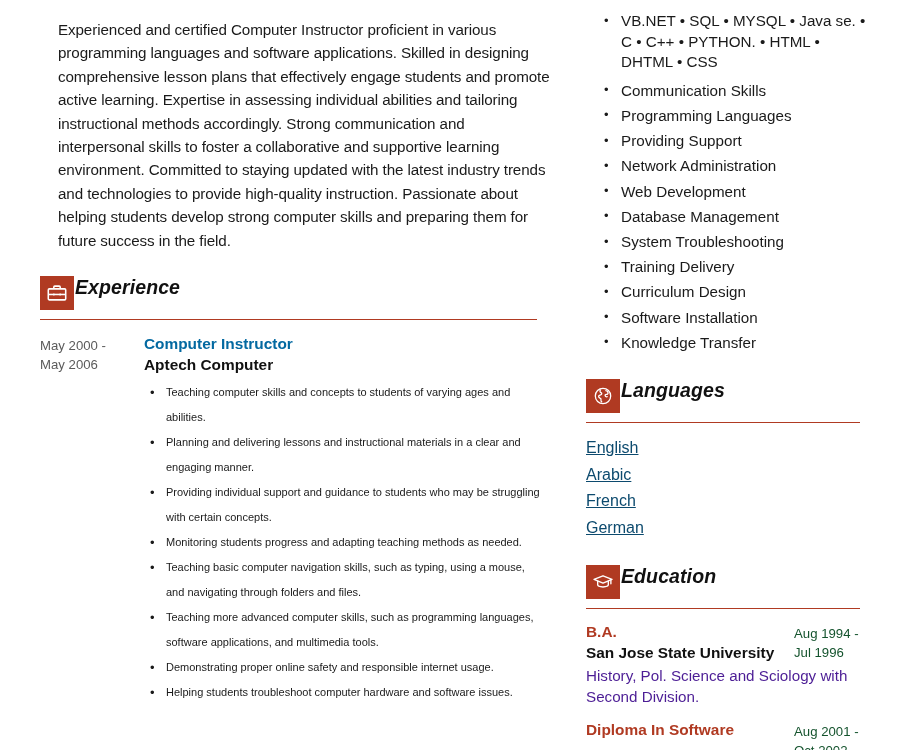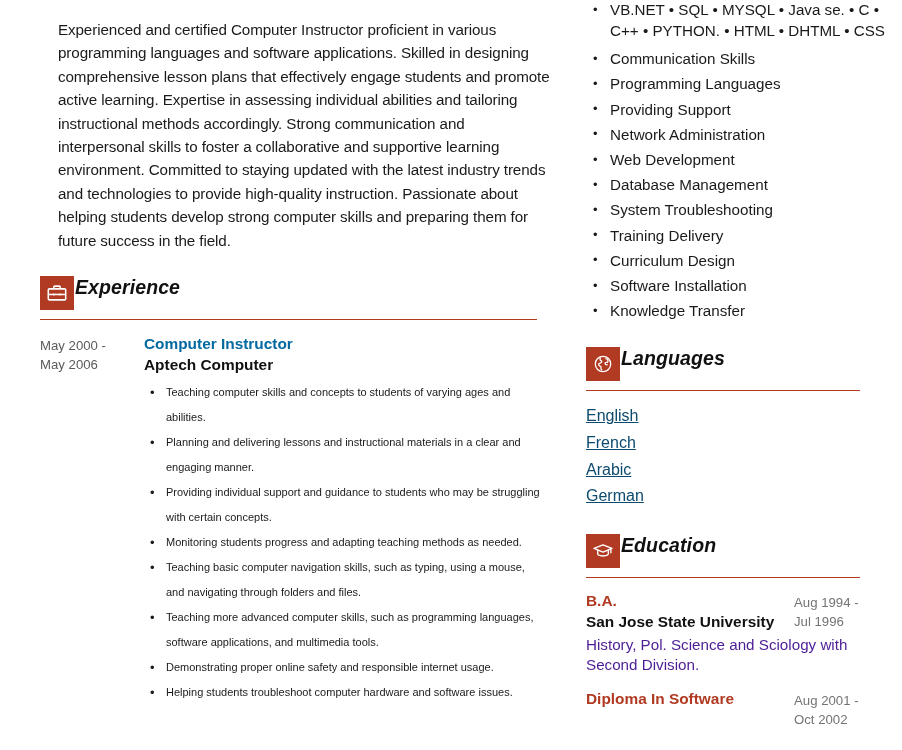--- a/index.html
+++ b/index.html
@@ -130,21 +130,21 @@
     content: "\2022";
     position: absolute;
     left: -16px;
     top: -0.5px;
     font-size: 13px;
     color: #1a1a1a;
   }
 
   
   .skills-list {
-    margin: 0;
+    margin: 11px;
     padding: 0 0 0 24px;
     list-style: none;
   }
   .skills-list li {
     position: relative;
     font-size: 15.2px;
     line-height: 25.2px;
     color: #1a1a1a;
   }
   .skills-list li::before {
@@ -197,21 +197,21 @@
     font-size: 15.4px;
     font-weight: bold;
     color: #111111;
     line-height: 21px;
   }
   .edu-dates {
     flex: 0 0 auto;
     width: 92px;
     font-size: 13.2px;
     line-height: 19px;
-    color: #737373;
+    color: #14532d;
     padding-top: 2px;
     text-align: left;
   }
   .edu-desc {
     font-size: 15.2px;
     line-height: 20.4px;
     color: #4c1d95;
     margin-top: 3px;
     width: 276px;
   }
@@ -287,22 +287,22 @@
             <circle cx="12" cy="12" r="8.4"></circle>
             <path d="M9.2 5.4c-.9 1.3-.4 2.5.6 2.9 1 .4 1.1 1.4.3 2.1-.8.7-2.2.5-2.7 1.5-.5 1 .3 2 1.3 2.3 1 .3 1.4 1.1 1.1 2.1-.2.8.1 1.6.8 2.1" stroke-linecap="round"></path>
             <path d="M15.1 6.2c1.3.3 2.3 1.3 2.4 2.4.1 1.1-.8 1.8-1.8 1.7-1-.1-1.6.6-1.3 1.5.3.9 1.3 1.2 2.2 1" stroke-linecap="round"></path>
           </svg>
         </span>
         <span class="section-title">Languages</span>
       </div>
       <div class="section-rule rule-right"></div>
       <ul class="lang-list">
         <li>English</li>
+        <li>Arabic</li>
         <li>French</li>
-        <li>Arabic</li>
         <li>German</li>
       </ul>
     </div>
 
     <div class="section">
       <div class="section-head">
         <span class="section-icon">
           <svg width="22" height="22" viewBox="0 0 24 24" fill="none" stroke="#ffffff" stroke-width="1.5">
             <path d="M2.2 9.2L12 5.2l9.8 4-9.8 4-9.8-4z" stroke-linejoin="round"></path>
             <path d="M6.2 11v4.1c0 1.3 2.6 2.3 5.8 2.3s5.8-1 5.8-2.3V11" stroke-linecap="round"></path>

